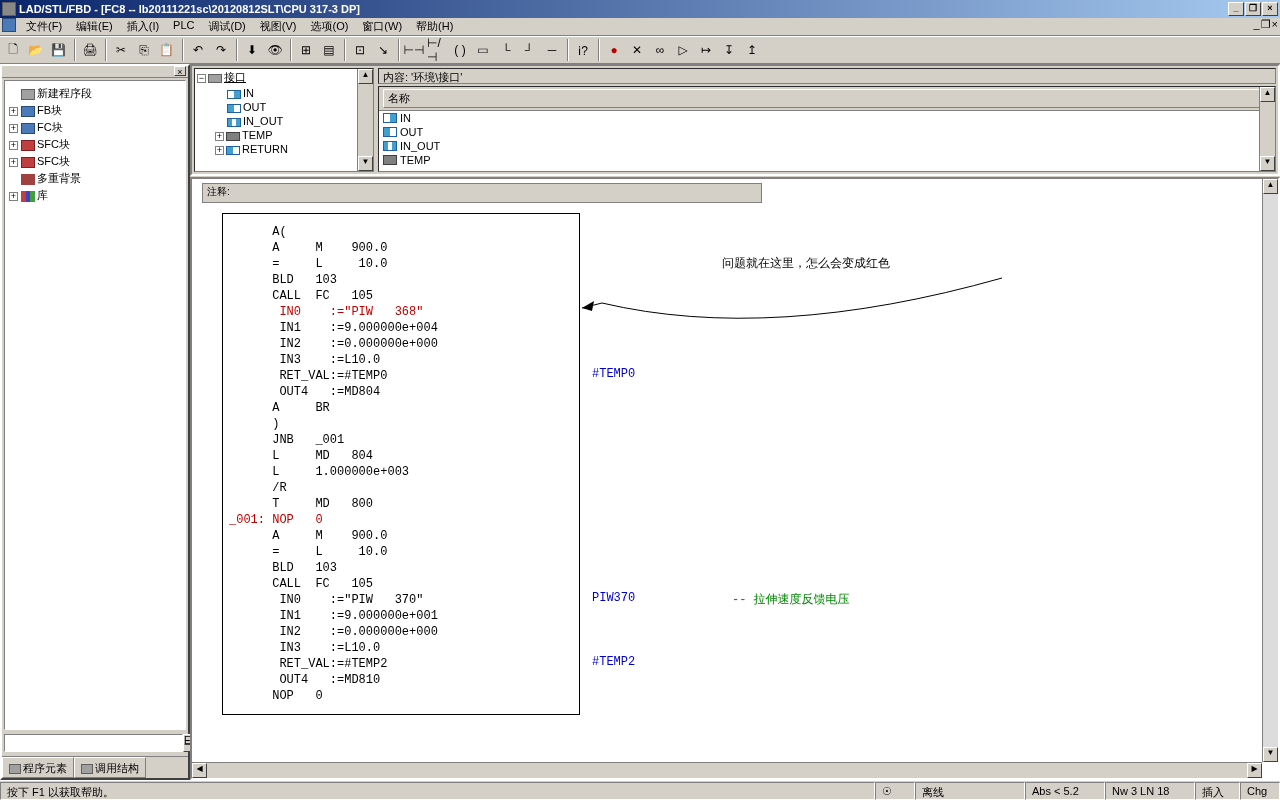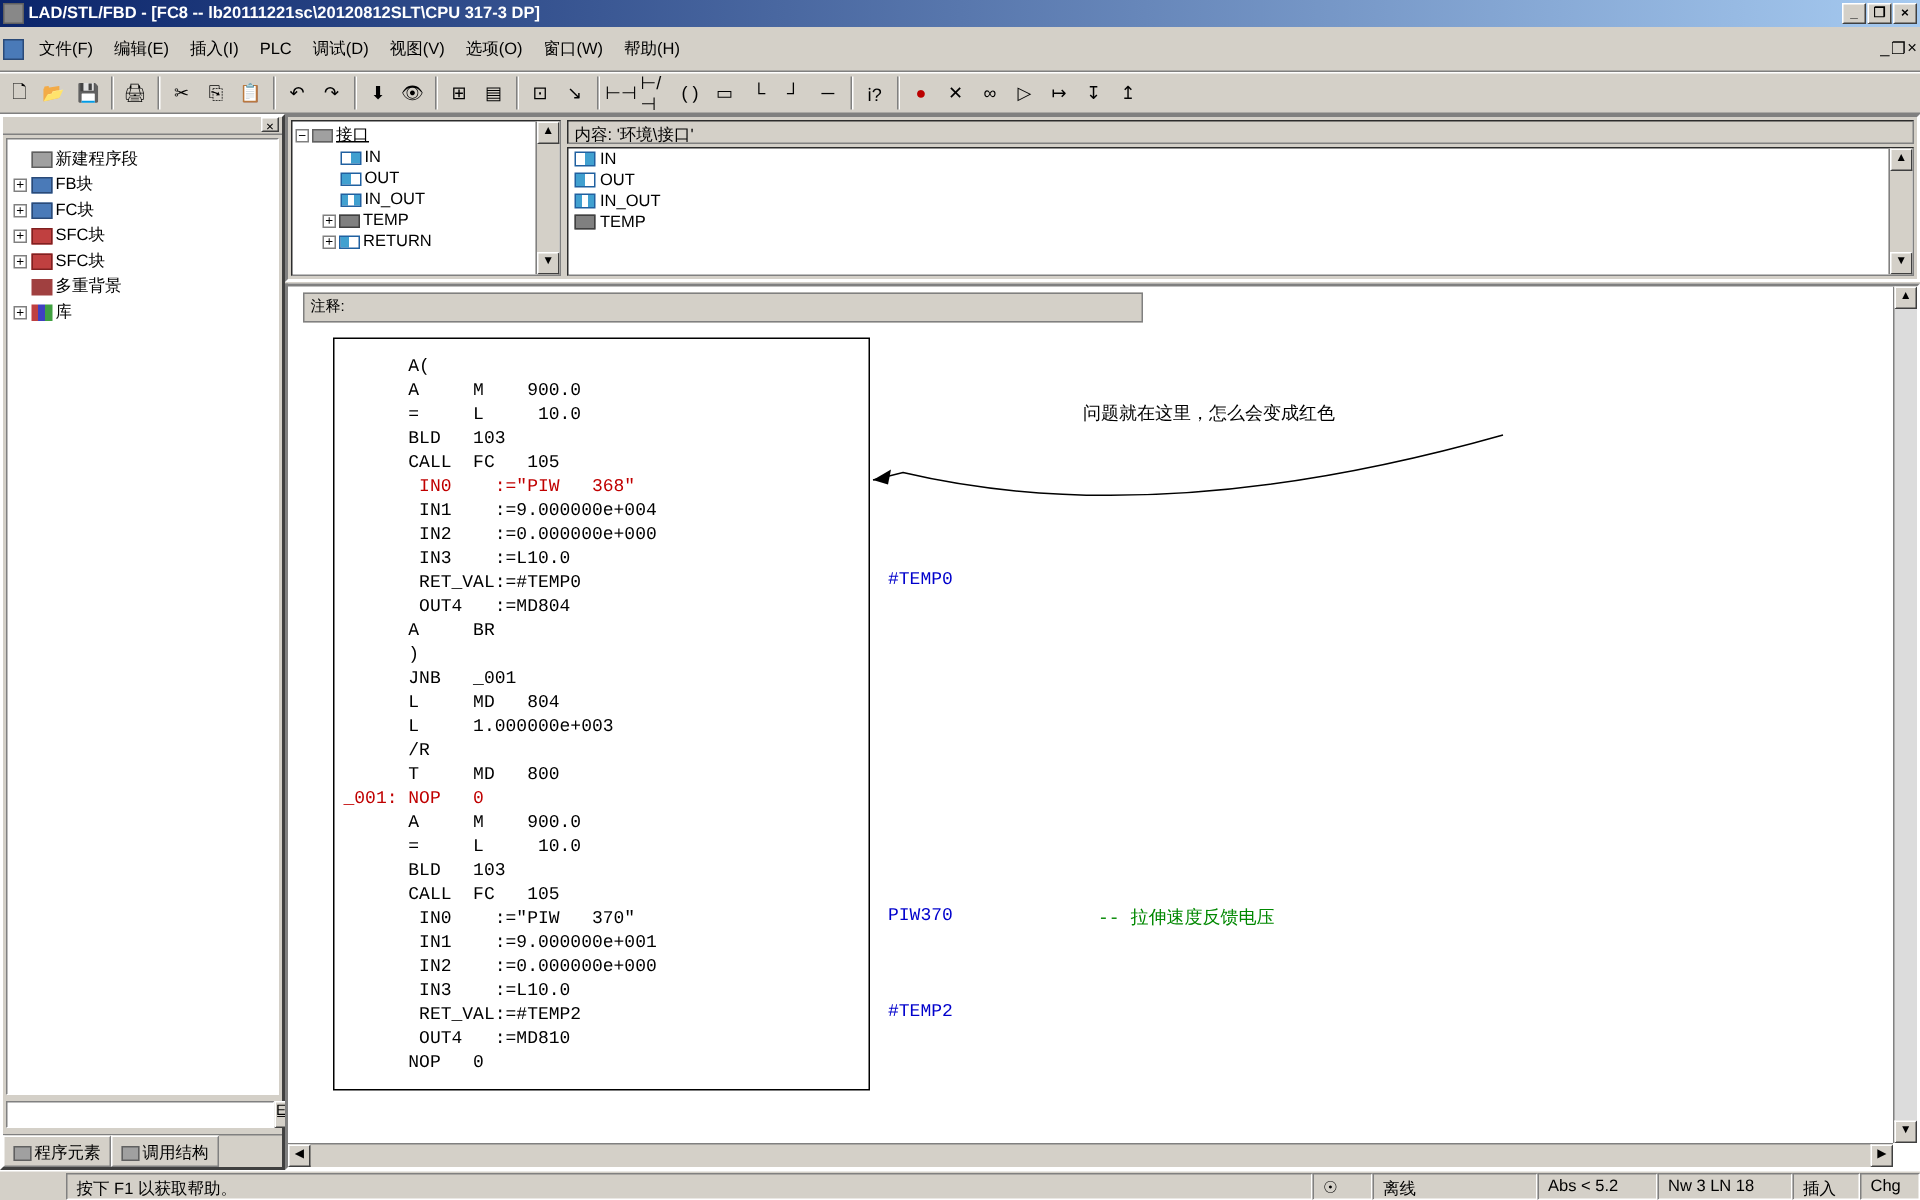--- a/index.html
+++ b/index.html
@@ -24,21 +24,21 @@
   font-size: 11px;
 }
 .titlebar .icon { width: 14px; height: 14px; margin-right: 3px; background:#888; }
 .titlebar .buttons { margin-left: auto; display:flex; gap:1px; }
 .titlebar .wbtn {
   width: 16px; height: 14px; background:#d4d0c8;
   border:1px solid #fff; border-right-color:#404040; border-bottom-color:#404040;
   font-size:9px; text-align:center; line-height:11px; color:#000; font-weight:bold;
 }
 .menubar {
-  background:#d4d0c8; height:30px; display:flex; align-items:center; padding:0 2px;
+  background:#d4d0c8; height:18px; display:flex; align-items:flex-start; padding:0 2px;
   border-bottom:1px solid #808080;
 }
 .menubar .mico { width:14px; height:14px; margin-right:4px; display:inline-block; }
 .menubar .mitem { padding:1px 6px; margin-right:2px; }
 .menubar .buttons { margin-left:auto; display:flex; gap:1px; }
 .toolbar {
   background:#d4d0c8; height:28px; display:flex; align-items:center; padding:2px;
   border-top:1px solid #fff; border-bottom:1px solid #808080;
 }
 .tb-btn {
@@ -113,21 +113,21 @@
 .ann-green { color:#008800; font-family:"Courier New",monospace;}
 svg.arrow { position:absolute; pointer-events:none; }
 .hscroll { height:16px; background:#d4d0c8; display:flex; border-top:1px solid #808080;}
 .vscroll-main { position:absolute; right:0; top:0; bottom:16px; width:16px; background:#dcdcdc;
   border-left:1px solid #808080;}
 .statusbar {
   height:20px; background:#d4d0c8; border-top:1px solid #fff; display:flex; align-items:center;
   font-size:11px;
 }
 .sb-cell { border:1px solid; border-color:#808080 #fff #fff #808080; padding:2px 6px; height:18px;}
-.sb-flex { flex:1;margin-left:44px; }
+.sb-flex { flex:1; }
 .ico-blue { background:#4a7ab8; border:1px solid #2a4a78;}
 .ico-gray { background:#a0a0a0; border:1px solid #606060;}
 .ico-red { background:#c04040; border:1px solid #802020;}
 .ico-brick { background:#a04040;}
 .ico-books { background:linear-gradient(90deg,#c04040 33%,#4040c0 33% 66%,#40a040 66%);}
 .ico-param { background:linear-gradient(90deg,#fff 50%,#40a0d0 50%); border:1px solid #2060a0;}
 .ico-param-o { background:linear-gradient(90deg,#40a0d0 50%,#fff 50%); border:1px solid #2060a0;}
 .ico-param-io { background:linear-gradient(90deg,#40a0d0 33%,#fff 33% 66%,#40a0d0 66%); border:1px solid #2060a0;}
 .ico-temp { background:#808080; border:1px solid #404040;}
 </style>
@@ -257,20 +257,23 @@
         <div class="scroll-v">
           <div class="scroll-btn">▲</div>
           <div style="position:absolute;bottom:0">
               <div class="scroll-btn">▼</div>
             </div>
         </div>
       </div>
       <div class="ts-right">
         <div class="content-label">内容:  '环境\接口'</div>
         <div class="ts-table" style="position:relative">
+          <div class="table-header">
+              <div class="th-cell">名称</div>
+            </div>
           <div class="ts-row">
               <span class="tico ico-param"></span>
               <span>IN</span>
             </div>
           <div class="ts-row">
               <span class="tico ico-param-o"></span>
               <span>OUT</span>
             </div>
           <div class="ts-row">
               <span class="tico ico-param-io"></span>

